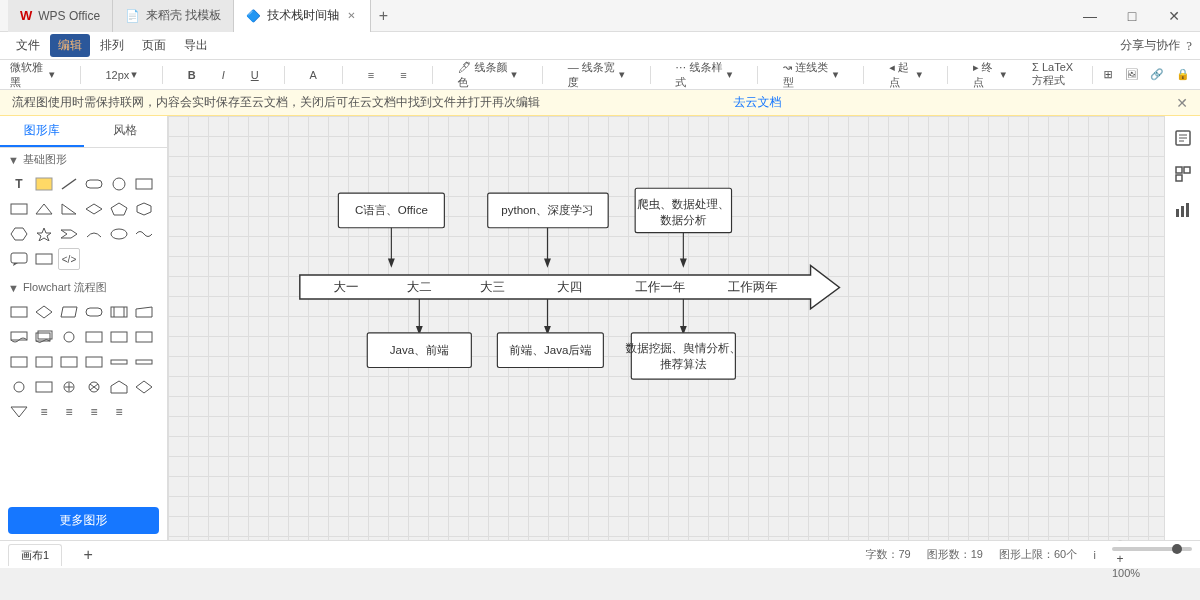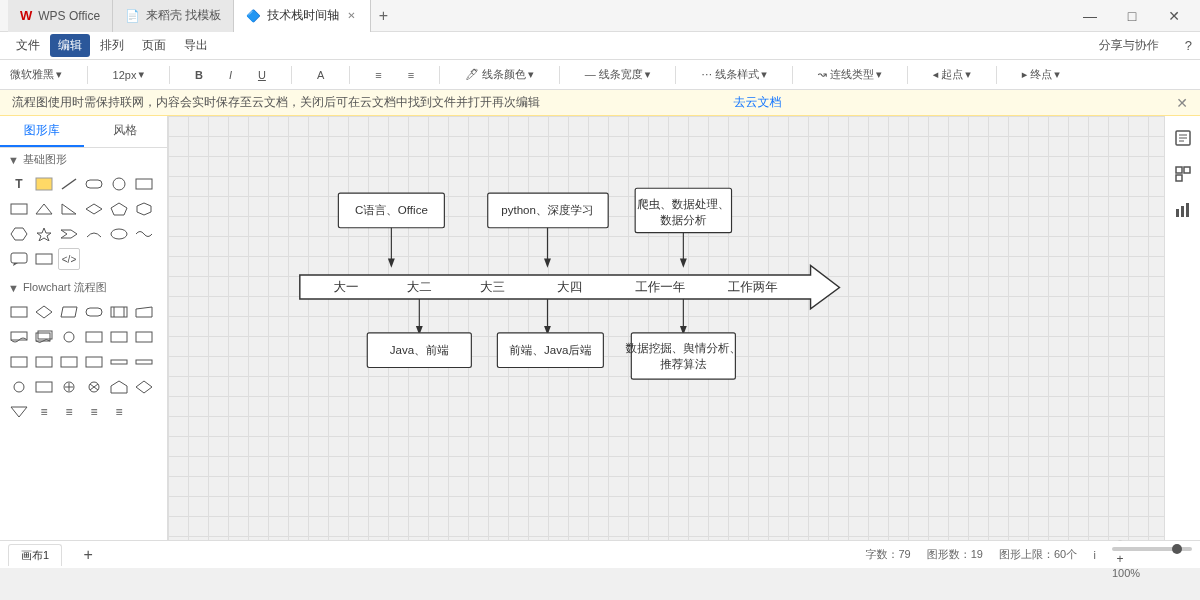--- a/index.html
+++ b/index.html
@@ -7,23 +7,23 @@
 
     
     .title-bar { display: flex; align-items: center; height: 32px; background: #f5f5f5; border-bottom: 1px solid #ddd; padding: 0 8px; gap: 0; }
     .tab-item { display: flex; align-items: center; height: 32px; padding: 0 12px; font-size: 12px; color: #555; cursor: pointer; background: #e8e8e8; border-right: 1px solid #ccc; gap: 6px; }
     .tab-item.active { background: #fff; color: #333; border-bottom: none; }
     .tab-close { font-size: 10px; color: #888; cursor: pointer; padding: 2px; }
     .tab-add { padding: 0 8px; color: #666; cursor: pointer; font-size: 16px; }
     .title-bar-right { margin-left: auto; display: flex; align-items: center; gap: 12px; }
     .win-btns { display: flex; gap: 6px; }
     .win-btn { width: 36px; height: 32px; display: flex; align-items: center; justify-content: center; cursor: pointer; color: #555; font-size: 14px; }
-    .menu-bar { display: flex; align-items: center; height: 28px; background: #fff; border-bottom: 1px solid #ddd; padding: 0 8px; gap: 2px; }
+    .menu-bar { display: flex; align-items: center; height: 28px; background: #fff; border-bottom: 1px solid #ddd; padding: 0 8px; gap: 2px; font-family: Liberation Serif, serif; }
     .menu-item { padding: 3px 8px; cursor: pointer; border-radius: 3px; color: #444; font-size: 12px; }
-    .menu-item.active { background: #2b579a; color: #ffffff; }
+    .menu-item.active { background: #2b579a; color: #fdba74; }
 
     
     .toolbar2 { display: flex; align-items: center; height: 30px; background: #fff; border-bottom: 1px solid #ddd; padding: 0 6px; gap: 18px; font-size: 11px; color: #555; }
     .tb2-item { display: flex; align-items: center; gap: 2px; cursor: pointer; padding: 2px 4px; border-radius: 2px; }
     .tb2-sep { width: 1px; height: 18px; background: #ddd; margin: 0 3px; }
 
     
     .notif-bar { background: #fffbe6; border-bottom: 1px solid #ffe58f; padding: 4px 12px; font-size: 12px; color: #555; display: flex; align-items: center; justify-content: space-between; }
     .notif-link { color: #1677ff; cursor: pointer; }
     .notif-close { cursor: pointer; color: #888; font-size: 14px; }
@@ -87,21 +87,21 @@
     </div>
   </div>
 </div>
 
 <div class="menu-bar">
   <div class="menu-item">文件</div>
   <div class="menu-item active">编辑</div>
   <div class="menu-item">排列</div>
   <div class="menu-item">页面</div>
   <div class="menu-item">导出</div>
-  <div style="margin-left:auto;display:flex;align-items:center;gap:26px;">
+  <div style="margin-left:auto;display:flex;align-items:center;gap:6px;">
     <span style="font-size:12px;color:#555;cursor:pointer;">分享与协作</span>
     <span style="font-size:13px;color:#555;cursor:pointer;">?</span>
   </div>
 </div>
 
 <div class="toolbar2">
   <div class="tb2-item">
     <span>微软雅黑</span>
     <span>▾</span>
   </div>
@@ -154,20 +154,38 @@
   <div class="tb2-sep"></div>
   <div class="tb2-item">
       <span>◂ 起点</span>
       <span>▾</span>
     </div>
   <div class="tb2-sep"></div>
   <div class="tb2-item">
       <span>▸ 终点</span>
       <span>▾</span>
     </div>
+  <div style="margin-left:auto;display:flex;align-items:center;gap:4px;">
+    <div class="tb2-item">
+        <span>Σ LaTeX方程式</span>
+      </div>
+    <div class="tb2-sep"></div>
+    <div class="tb2-item">
+        <span>⊞</span>
+      </div>
+    <div class="tb2-item">
+        <span>🖼</span>
+      </div>
+    <div class="tb2-item">
+        <span>🔗</span>
+      </div>
+    <div class="tb2-item">
+        <span>🔒</span>
+      </div>
+  </div>
 </div>
 
 <div class="notif-bar">
   <span>流程图使用时需保持联网，内容会实时保存至云文档，关闭后可在云文档中找到文件并打开再次编辑</span>
   <span class="notif-link">去云文档</span>
   <span style="margin-left:8px;"></span>
   <span class="notif-close">✕</span>
 </div>
 
 <div class="main">
@@ -435,20 +453,21 @@
               </svg>
             </div>
 
           <div class="shape-item" style="font-size:12px;">≡</div>
           <div class="shape-item" style="font-size:12px;">≡</div>
           <div class="shape-item" style="font-size:12px;">≡</div>
           <div class="shape-item" style="font-size:12px;">≡</div>
         </div>
       </div>
     </div>
+    <button class="sidebar-more-btn">更多图形</button>
   </div>
 
   <div class="canvas-area">
     <div class="canvas-grid">
       <svg class="diagram-svg" viewBox="0 0 960 440" xmlns="http://www.w3.org/2000/svg" font-family="Microsoft YaHei,sans-serif">
 
         <rect x="140" y="80" width="110" height="36" rx="2" fill="white" stroke="#333" stroke-width="1.2"></rect>
         <text x="195" y="102" text-anchor="middle" font-size="12" fill="#333">C语言、Office</text>
 
         <line x1="195" y1="116" x2="195" y2="155" stroke="#333" stroke-width="1.2" marker-end="url(#arrow)"></line>

